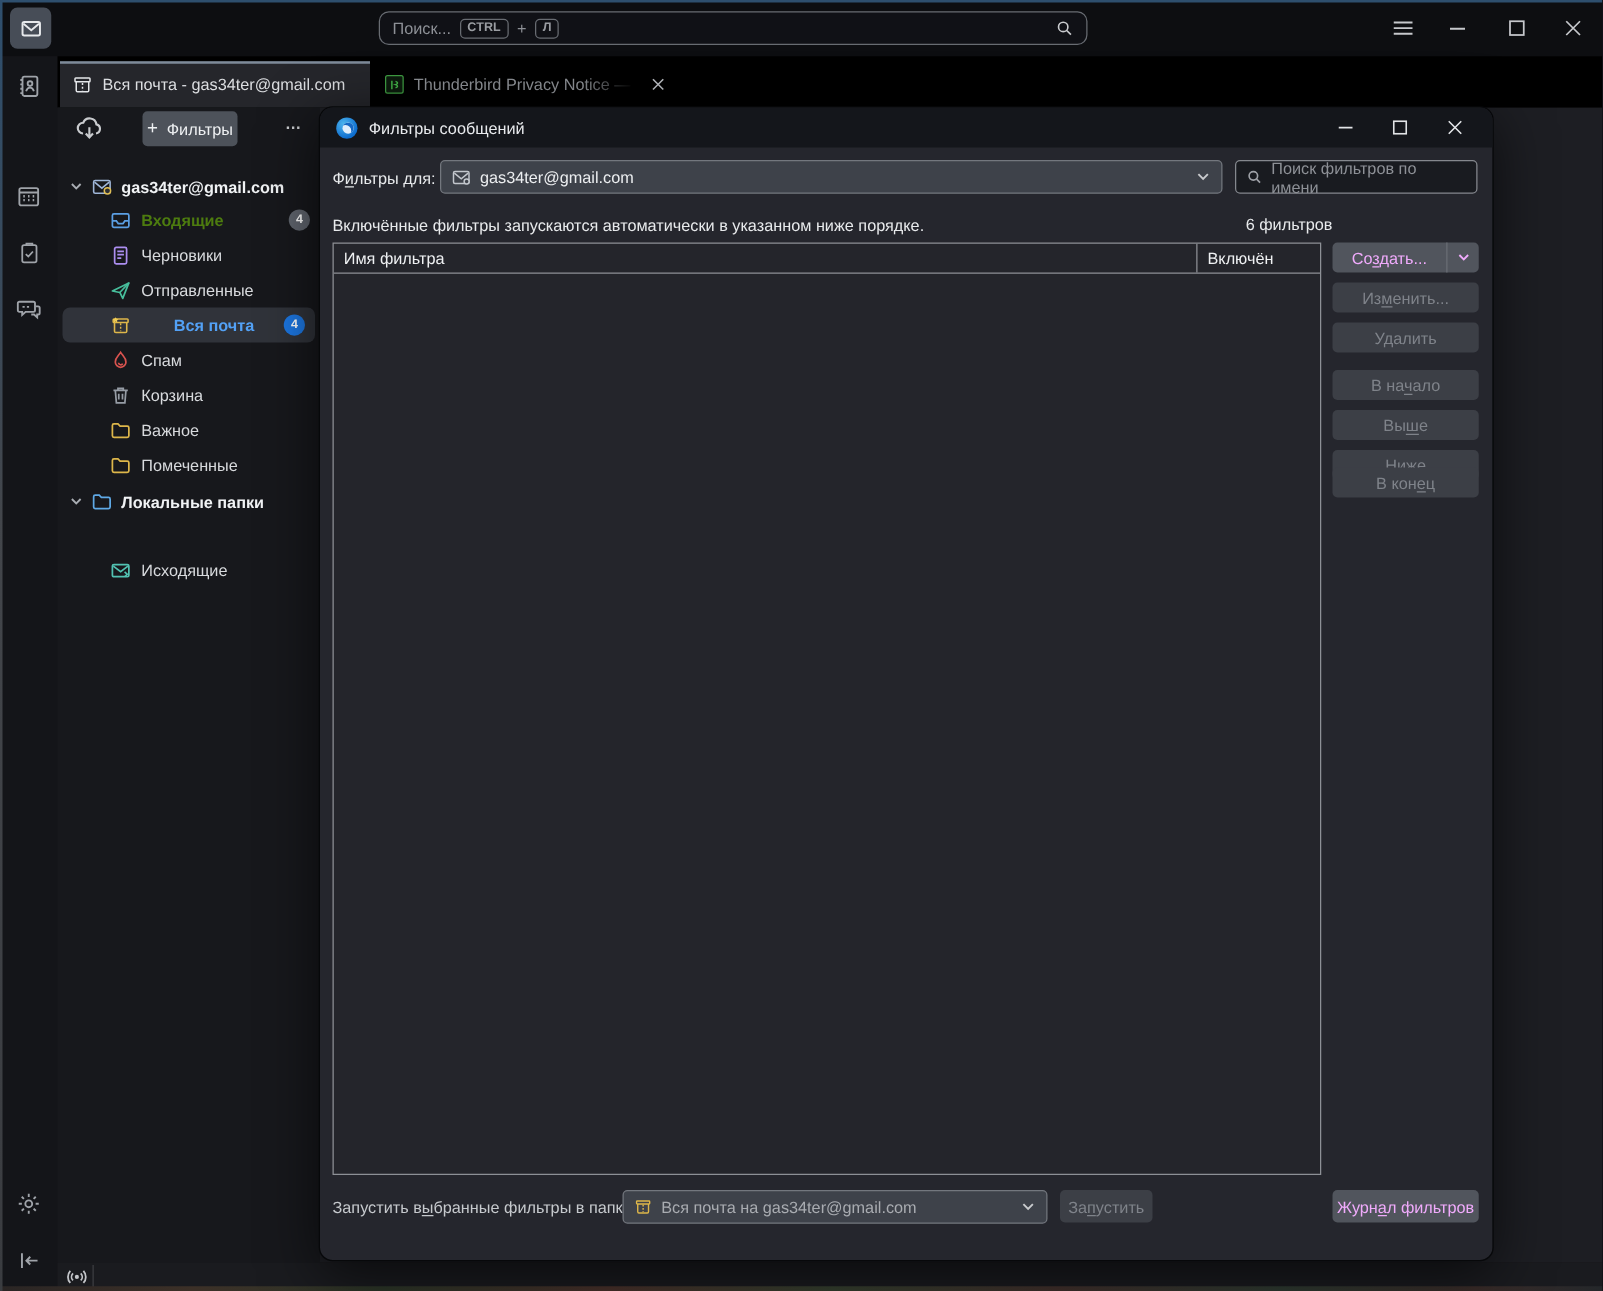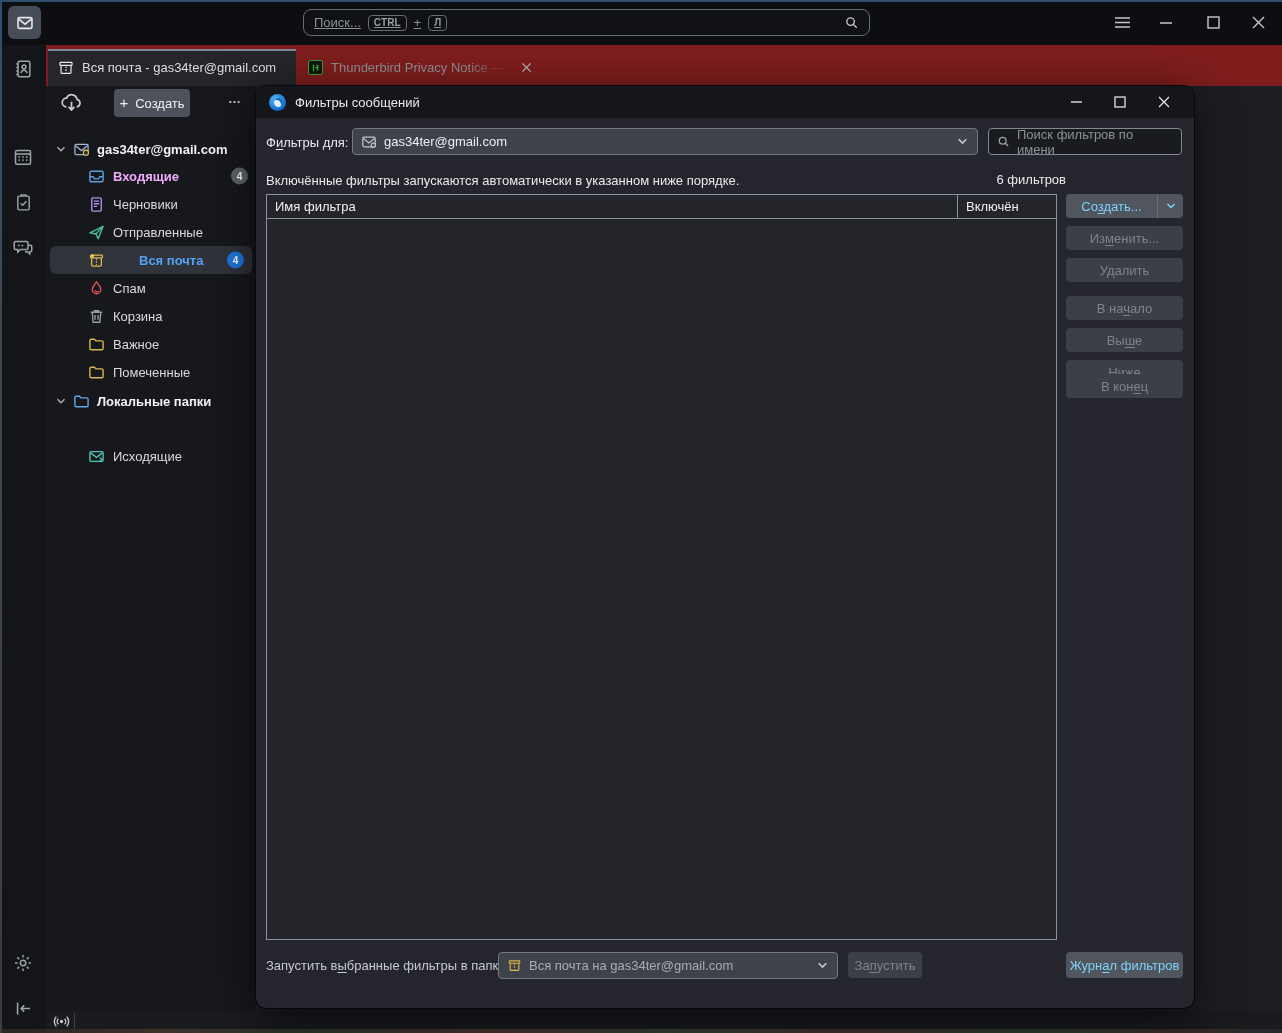--- a/index.html
+++ b/index.html
@@ -10,33 +10,33 @@
 
   
   .edge-top { left:0; top:0; width:1282px; height:2px; background:#2e4f6e; }
   .edge-left { left:0; top:0; width:2px; height:1033px; background:linear-gradient(#2e4f6e,#43464b 40%,#3a3c40); }
 
   
   .titlebar { left:0; top:0; width:1282px; height:45px; background:#0d0e11; }
   .space-mail { left:8px; top:6px; width:33px; height:33px; background:#474d57; border-radius:6px;
     display:flex; align-items:center; justify-content:center; color:#e7e9ec; }
   .gsearch { left:303px; top:9px; width:567px; height:27px; border:1px solid #686c72; border-radius:8px;
-    background:#101116; display:flex; align-items:center; padding:0 10px; gap:7px; color:#8d9096;text-decoration:underline; }
+    background:#101116; display:flex; align-items:center; padding:0 10px; gap:7px; color:#8d9096; }
   .gsearch .grow { flex:1; }
   .keychip { border:1px solid #686c72; border-radius:4px; font-size:10px; padding:1px 5px; color:#9a9da2;
     line-height:12px; font-weight:bold; }
   .winbtn { top:12px; width:28px; height:21px; display:flex; align-items:center; justify-content:center; color:#c6c8cc; }
 
   
   .strip { left:0; top:45px; width:46px; height:988px; background:#141519; }
   .strip-icon { position:absolute; left:11px; width:24px; height:24px; color:#9fa3a9;
     display:flex; align-items:center; justify-content:center; }
 
   
-  .tabbar { left:46px; top:45px; width:1236px; height:41px; background:#7f1d1d; }
+  .tabbar { left:46px; top:45px; width:1236px; height:41px; background:#000000; }
   .tab1 { position:absolute; left:2px; top:4px; width:248px; height:37px; background:#25262b;
     display:flex; align-items:center; padding:0 10px; gap:8px; color:#dcdee1; }
   .tab1::before { content:""; position:absolute; left:0; top:0; width:100%; height:2px; background:#7e8a99; }
   .tab2 { position:absolute; left:254px; top:4px; width:250px; height:37px;
     display:flex; align-items:center; padding:0 8px; gap:8px; color:#8d9095; }
   .tab2 .lbl { max-width:180px; white-space:nowrap; overflow:hidden;
     -webkit-mask-image:linear-gradient(to right,#000 75%,transparent 98%);
             mask-image:linear-gradient(to right,#000 75%,transparent 98%); }
   .favicon { width:15px; height:15px; border:1.5px solid #3f9d42; background:#0d1b0e; border-radius:2px;
     display:flex; align-items:center; justify-content:center; }
@@ -49,21 +49,21 @@
   .create-btn .plus { font-size:15px; font-weight:400; margin-top:-1px; }
   .dots-btn { position:absolute; left:182px; top:5px; color:#c9cbce; font-weight:bold; letter-spacing:1px; }
 
   .acct-row { position:absolute; left:0; width:210px; height:26px; display:flex; align-items:center; }
   .chev { margin-left:9px; color:#a9adb3; display:flex; }
   .acct-row .ic { margin-left:6px; display:flex; }
   .acct-row .t { margin-left:7px; font-weight:bold; color:#f0f2f4; }
   .frow { position:absolute; left:0; width:210px; height:28px; display:flex; align-items:center; }
   .frow .ic { margin-left:42px; display:flex; }
   .frow .t { margin-left:8px; color:#d8dadd; }
-  .frow.bold .t { font-weight:bold; color:#f0abfc; }
+  .frow.bold .t { font-weight:bold; color:#4d7c0f; }
   .frow.sel { left:4px; width:202px; background:#30333a; border-radius:6px; }
   .frow.sel .ic { margin-left:38px; }
   .frow.sel .t { color:#53a1f5; font-weight:bold;padding-left:26px; }
   .badge { position:absolute; right:8px; top:50%; transform:translateY(-50%); min-width:17px; height:17px;
     border-radius:9px; background:#5f646d; color:#fff; font-size:10px; font-weight:bold;
     display:flex; align-items:center; justify-content:center; padding:0 4px; }
   .badge.blue { background:#1c76e0; }
 
   .content-bg { left:256px; top:86px; width:1026px; height:924px; background:#1d1e23; }
 
@@ -96,21 +96,21 @@
     display:flex; align-items:center; padding:0 8px; gap:7px; color:#8d9096; }
 
   .tbl { position:absolute; left:10px; top:108px; width:791px; height:746px; border:1px solid #8d9096; background:#24252b; }
   .tbl-head { display:flex; height:24px; border-bottom:1px solid #8d9096; align-items:center; }
   .tbl-head .c1 { flex:1; padding-left:8px; color:#eef0f2; }
   .tbl-head .c2 { width:99px; border-left:1px solid #8d9096; padding-left:8px; height:100%;
     display:flex; align-items:center; color:#eef0f2; }
 
   .dbtn { position:absolute; left:810px; width:117px; height:24px; border-radius:4px;
     display:flex; align-items:center; justify-content:center; }
-  .dbtn.on { background:#51555d; color:#7dd3fc; }
+  .dbtn.on { background:#51555d; color:#f0abfc; }
   .dbtn.off { background:#3c3f46; color:#7f838a; }
   .split { padding:0; }
   .split .main { flex:1; display:flex; align-items:center; justify-content:center; height:100%; }
   .split .sep { width:1px; height:100%; background:#6a6e75; }
   .split .arrow { width:25px; height:100%; display:flex; align-items:center; justify-content:center; }
 
   .ak { text-decoration:underline; text-underline-offset:2px; }
   .fbtn { position:absolute; height:26px; border-radius:4px; display:flex; align-items:center; justify-content:center; }
   .footer-combo-text { color:#a9acb1; }
   svg { display:block; }
@@ -259,21 +259,21 @@
     <div class="cloud-btn">
       <span>
         <svg width="23" height="23" viewBox="0 0 16 16" fill="none" stroke="currentColor" stroke-width="1.2">
           <path d="M4.5 11A3 3 0 0 1 4.6 5a3.8 3.8 0 0 1 7.3.9A2.6 2.6 0 0 1 11.7 11"></path>
           <path d="M8 7.5v5.5M6 11l2 2.2L10 11"></path>
         </svg>
       </span>
     </div>
     <div class="create-btn">
       <span class="plus">+</span>
-      <span>Создать</span>
+      <span>Фильтры</span>
     </div>
     <div class="dots-btn">…</div>
 
     <div class="acct-row" style="top:50px">
       <span class="chev">
         <svg width="12" height="12" viewBox="0 0 12 12" fill="none" stroke="currentColor" stroke-width="1.5">
             <path d="M2.5 4.2 6 7.7l3.5-3.5"></path>
           </svg>
       </span>
       <span class="ic">

